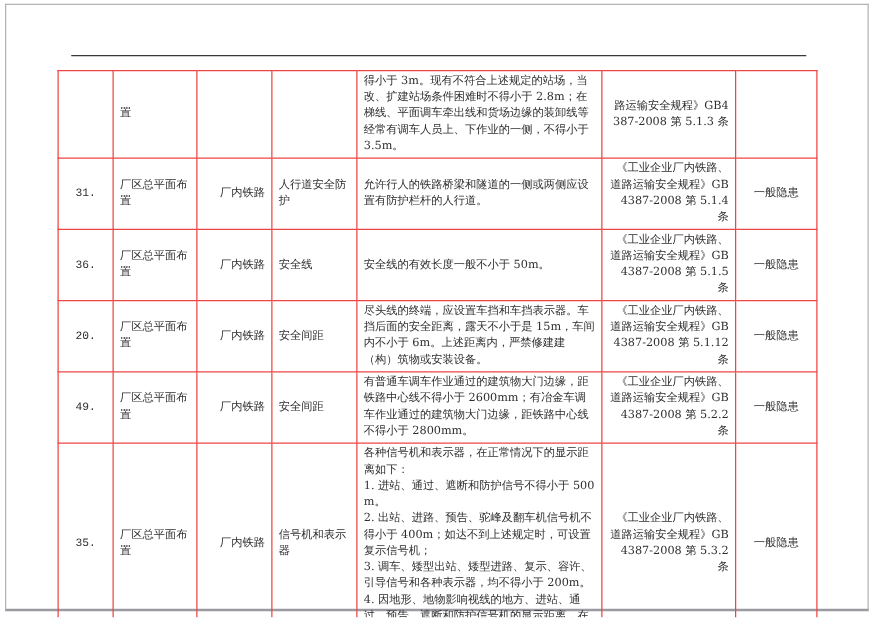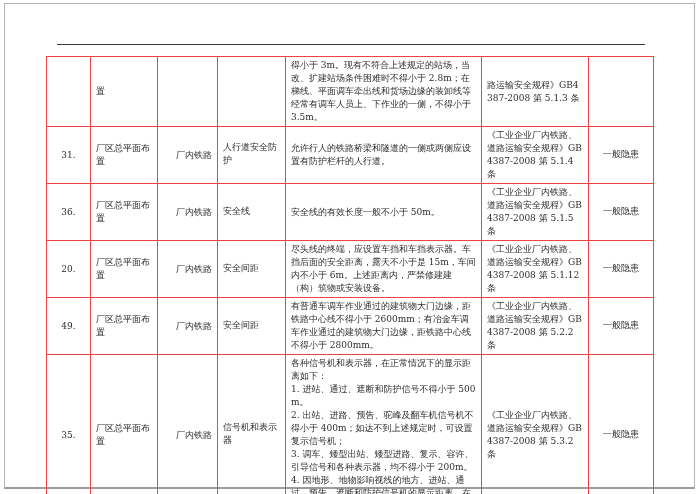--- a/index.html
+++ b/index.html
@@ -45,27 +45,27 @@
     line-height: 13px;
     color: #2e2e30;
   }
   table.doc-table td {
     border: 1px solid #ef4444;
     vertical-align: middle;
     padding: 2px 5px;
     overflow: hidden;
     word-break: break-all;
   }
-  td.c-no   { text-align: center; }
+  td.c-no   { text-align: center; font-family: Liberation Mono, monospace; }
   td.c-cat  { text-align: left; }
   td.c-sub  { text-align: right; }
   td.c-item { text-align: left; font-family: Liberation Mono, monospace; }
   td.c-desc { text-align: left; white-space: pre-wrap; padding: 2px 7px; }
-  td.c-basis{ text-align: left; padding: 2px 6px; }
-  td.c-lvl  { text-align: center; font-family: Liberation Mono, monospace; }
+  td.c-basis{ text-align: right; padding: 2px 6px; }
+  td.c-lvl  { text-align: center; }
 </style>
 </head>
 <body>
 
 <div class="page">
   <div class="page-border"></div>
   <div class="header-rule"></div>
 
   <table class="doc-table">
     <colgroup>

